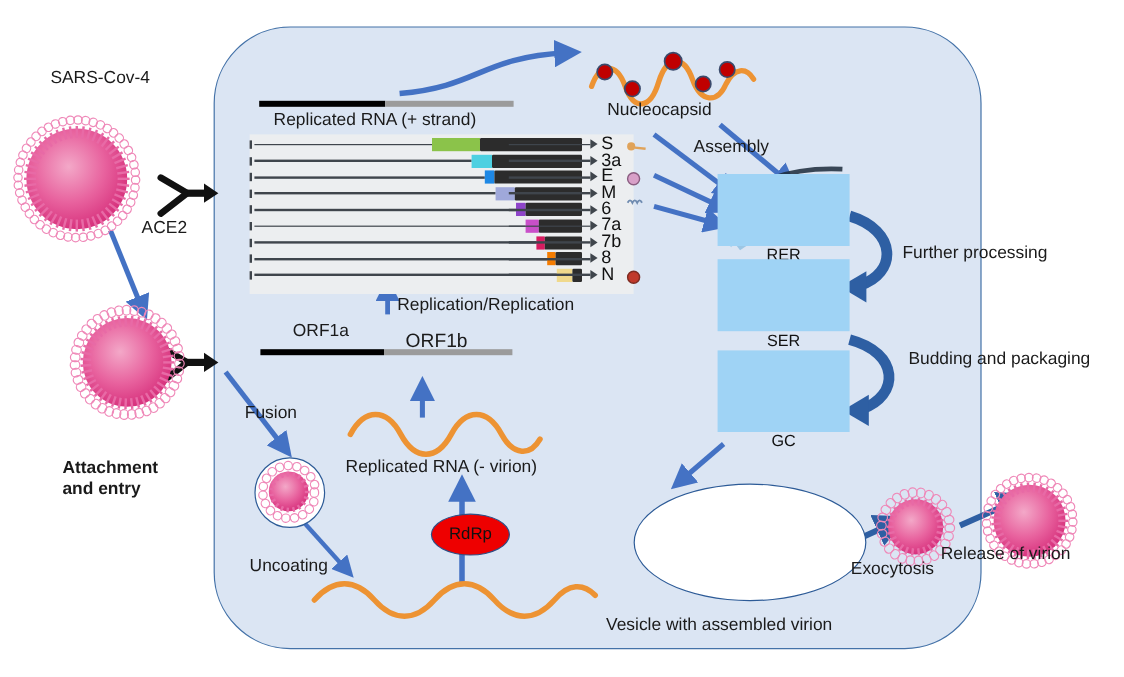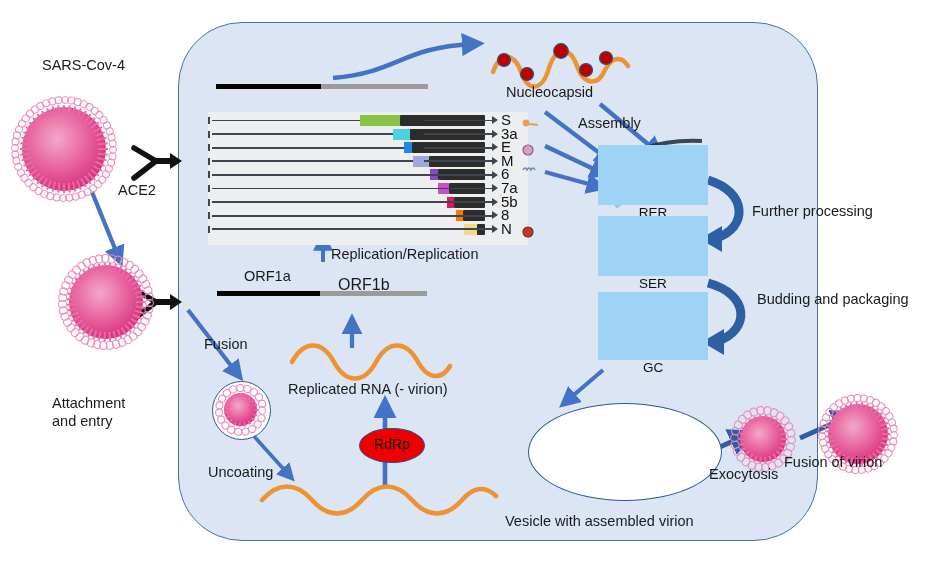--- a/index.html
+++ b/index.html
@@ -162,21 +162,21 @@
         <circle cx="30" cy="55" r="6" fill="#c5def0" stroke="#7fa9c8" stroke-width="1.4"></circle>
         <circle cx="56" cy="54" r="5" fill="#c5def0" stroke="#7fa9c8" stroke-width="1.4"></circle>
         <circle cx="84" cy="53" r="6" fill="#c5def0" stroke="#7fa9c8" stroke-width="1.4"></circle>
         <circle cx="100" cy="48" r="4" fill="#c5def0" stroke="#7fa9c8" stroke-width="1.4"></circle>
       </g>
     </g>
   </svg>
 
   <div class="lbl" style="left:42px;top:57px;">SARS-Cov-4</div>
   <div class="lbl" style="left:118px;top:182px;">ACE2</div>
-  <div class="lbl" style="left:52px;top:395px;">Attachment
+  <div class="lbl" style="left:52px;top:382px;font-weight:bold;">Attachment
 and entry</div>
   <div class="lbl" style="left:204px;top:336px;">Fusion</div>
   <div class="lbl" style="left:208px;top:464px;">Uncoating</div>
 
   <div class="virion" style="left:22px;top:107px;width:84px;height:84px;">
     <div class="spikes">
         <span class="sp" style="transform:rotate(0deg);">
           <i style="width:10.9px;left:33.6px"></i>
           <b style="left:44.5px"></b>
         </span>
@@ -1072,26 +1072,27 @@
         <span class="sp" style="transform:rotate(349.7142857142857deg);">
           <i style="width:7.8px;left:24.0px"></i>
           <b style="left:31.8px"></b>
         </span>
       </div>
   </div>
 
   <div id="vesicle"></div>
   <div class="lbl" style="left:505px;top:513px;">Vesicle with assembled virion</div>
   <div class="lbl" style="left:709px;top:466px;">Exocytosis</div>
-  <div class="lbl" style="left:784px;top:454px;">Fusion of virion</div>
+  <div class="lbl" style="left:784px;top:454px;">Release of virion</div>
 
   <div class="genomebar" style="left:216px;top:84px;width:212px;">
     <div class="b1" style="width:105px;"></div>
     <div class="b2" style="left:105px;width:107px;"></div>
   </div>
+  <div class="lbl" style="left:228px;top:92px;">Replicated RNA (+ strand)</div>
 
   <div id="sgpanel"></div>
   <div id="sgrows">
       <div class="sgrow" style="left:208px;top:114px;width:320px;">
         <div class="cap"></div>
         <div class="line" style="left:4px;width:148px;"></div>
         <div class="colorseg" style="left:152px;width:40px;background:#8bc34a;"></div>
         <div class="blackseg" style="left:192px;width:85px;"></div>
         <div class="arr" style="left:216px;width:68px;"></div>
         <div class="arrhead" style="left:284px;"></div>
@@ -1152,21 +1153,21 @@
         <div class="arrhead" style="left:284px;"></div>
         <div class="glabel" style="left:293px;">7a</div>
       </div>
       <div class="sgrow" style="left:208px;top:195.6px;width:320px;">
         <div class="cap"></div>
         <div class="line" style="left:4px;width:235px;"></div>
         <div class="colorseg" style="left:239px;width:7px;background:#d81b60;"></div>
         <div class="blackseg" style="left:246px;width:31px;"></div>
         <div class="arr" style="left:216px;width:68px;"></div>
         <div class="arrhead" style="left:284px;"></div>
-        <div class="glabel" style="left:293px;">5b</div>
+        <div class="glabel" style="left:293px;">7b</div>
       </div>
       <div class="sgrow" style="left:208px;top:209.2px;width:320px;">
         <div class="cap"></div>
         <div class="line" style="left:4px;width:244px;"></div>
         <div class="colorseg" style="left:248px;width:7px;background:#f57c00;"></div>
         <div class="blackseg" style="left:255px;width:22px;"></div>
         <div class="arr" style="left:216px;width:68px;"></div>
         <div class="arrhead" style="left:284px;"></div>
         <div class="glabel" style="left:293px;">8</div>
       </div>

